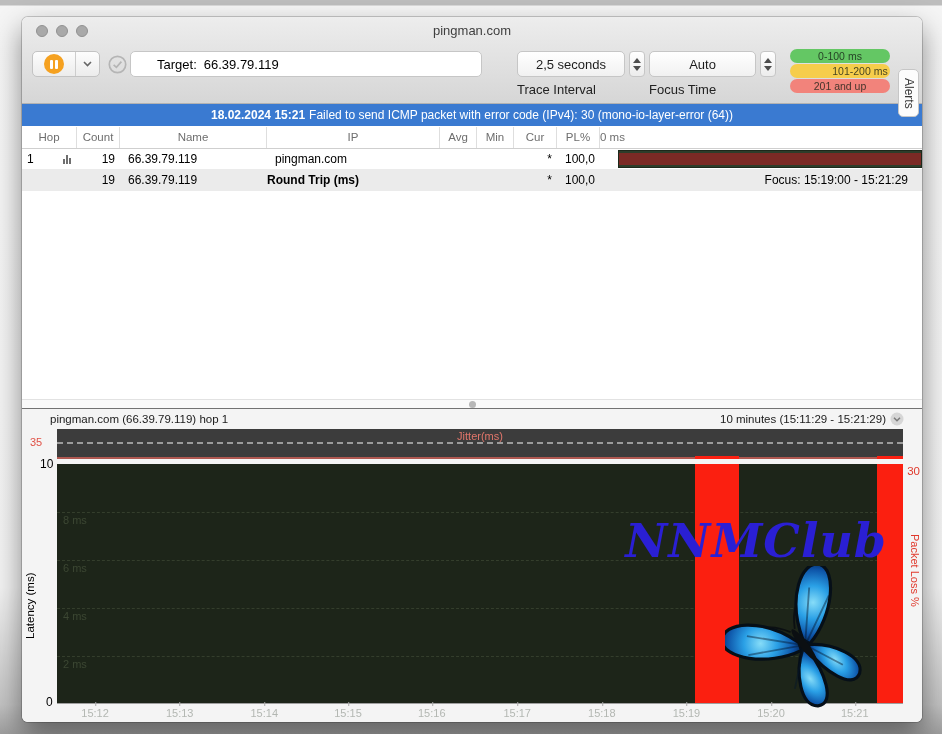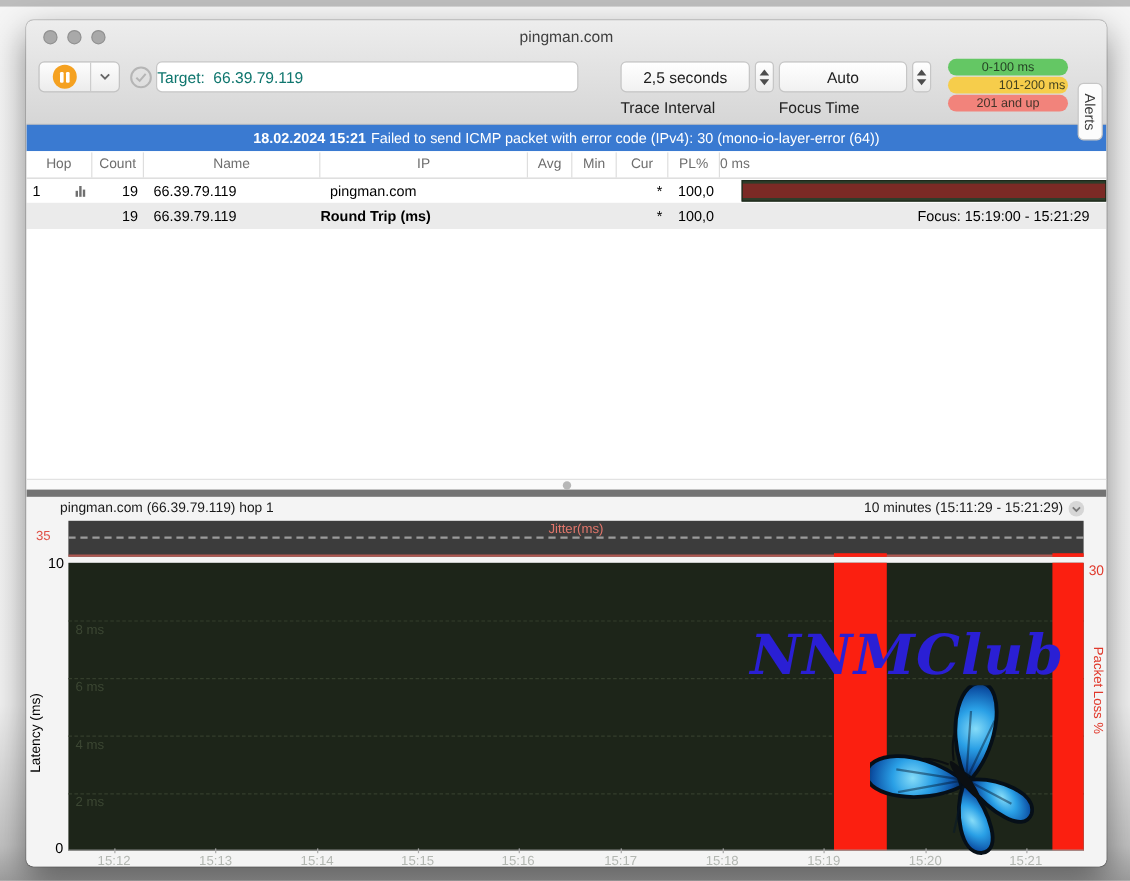--- a/index.html
+++ b/index.html
@@ -24,21 +24,21 @@
   .toolbar { height:59px; position:relative; }
   .splitbtn { position:absolute; left:10px; top:7px; width:68px; height:26px; display:flex;
     background:linear-gradient(#fdfdfd,#ececec); border:1px solid #c3c3c3; border-radius:5px; }
   .splitbtn .seg1 { width:43px; display:flex; align-items:center; justify-content:center; border-right:1px solid #cdcdcd; }
   .splitbtn .seg2 { flex:1; display:flex; align-items:center; justify-content:center; }
   .pause-circle { width:20px; height:20px; border-radius:50%; background:#f5a120; display:flex; align-items:center; justify-content:center; gap:2px; }
   .pause-circle i { display:block; width:3px; height:9px; background:#fff; border-radius:1px; }
   .check-ic { position:absolute; left:86px; top:11px; }
   .field { position:absolute; left:108px; top:7px; width:352px; height:26px;
     background:#fff; border:1px solid #c6c6c6; border-radius:5px;
-    display:flex; align-items:center; font-size:13px; color:#0f766e; gap:7px; }
+    display:flex; align-items:center; padding-left:26px; font-size:13px; color:#000000; gap:7px; }
   .ip-line { position:absolute; left:108px; top:38px; width:200px; text-align:center; font-size:12px; color:#111; }
   .ip-line b { font-weight:400; color:#111; }
   .select { position:absolute; top:7px; height:26px; background:linear-gradient(#fff,#f1f1f1);
     border:1px solid #c6c6c6; border-radius:5px; display:flex; align-items:center; justify-content:center;
     font-size:13px; color:#1c1c1c; }
   .sel-interval { left:495px; width:108px; }
   .sel-focus { left:627px; width:107px; }
   .stepper { position:absolute; top:7px; width:16px; height:26px; background:linear-gradient(#fff,#ececec);
     border:1px solid #c6c6c6; border-radius:4px; display:flex; flex-direction:column; align-items:center; justify-content:center; gap:3px; }
   .st-interval { left:607px; } .st-focus { left:738px; }
@@ -73,21 +73,21 @@
   .cell-center { font-weight:700; }
   .cell-graph { height:100%; display:flex; align-items:center; padding-left:18px; }
   .hopbar-frame { flex:1; height:18px; background:#2e3d2a; border:1px solid #1d281b; display:flex; align-items:center; }
   .hopbar-fill { height:12px; width:100%; background:#7b2a25; }
   .cell-focus { text-align:right; padding-right:14px; font-size:12px; color:#000; }
   .spacer { flex:1; background:#fff; }
   
   .splitter { height:9px; background:#fafafa; border-top:1px solid #e2e2e2; display:flex; align-items:center; justify-content:center; }
   .splitter .dot { width:7px; height:7px; border-radius:50%; background:#b7b7b7; }
   
-  .pane { height:314px; background:#f4f4f4; border-top:6px solid #737373; position:relative; font-size:11.5px; }
+  .pane { height:314px; background:#f4f4f4; border-top:1px solid #737373; position:relative; font-size:11.5px; }
   .pane-head { position:absolute; left:0; right:0; top:0; height:20px; display:flex; align-items:center; }
   .pane-title { position:absolute; left:28px; color:#1a1a1a; }
   .pane-range { position:absolute; right:18px; display:flex; align-items:center; gap:4px; color:#1a1a1a; }
   .jitter { position:absolute; left:35px; width:846px; top:20px; height:30px; background:#3c3c3c;
     border-bottom:2px solid rgba(214,98,88,.75); }
   .jitter-label { position:absolute; left:0; right:0; top:1px; text-align:center; color:#e2766b; font-size:11px; }
   .jitter-dash { position:absolute; left:0; right:0; top:13px; border-top:2px dashed #9b9b9b; }
   .jitter-seg { position:absolute; bottom:-2px; height:3px; background:#fb2012; }
   .jit-scale { position:absolute; left:8px; top:27px; color:#e05045; font-size:11px; }
   .plot { position:absolute; left:35px; width:846px; top:55px; height:240px; background:#1d2519; overflow:visible; }

